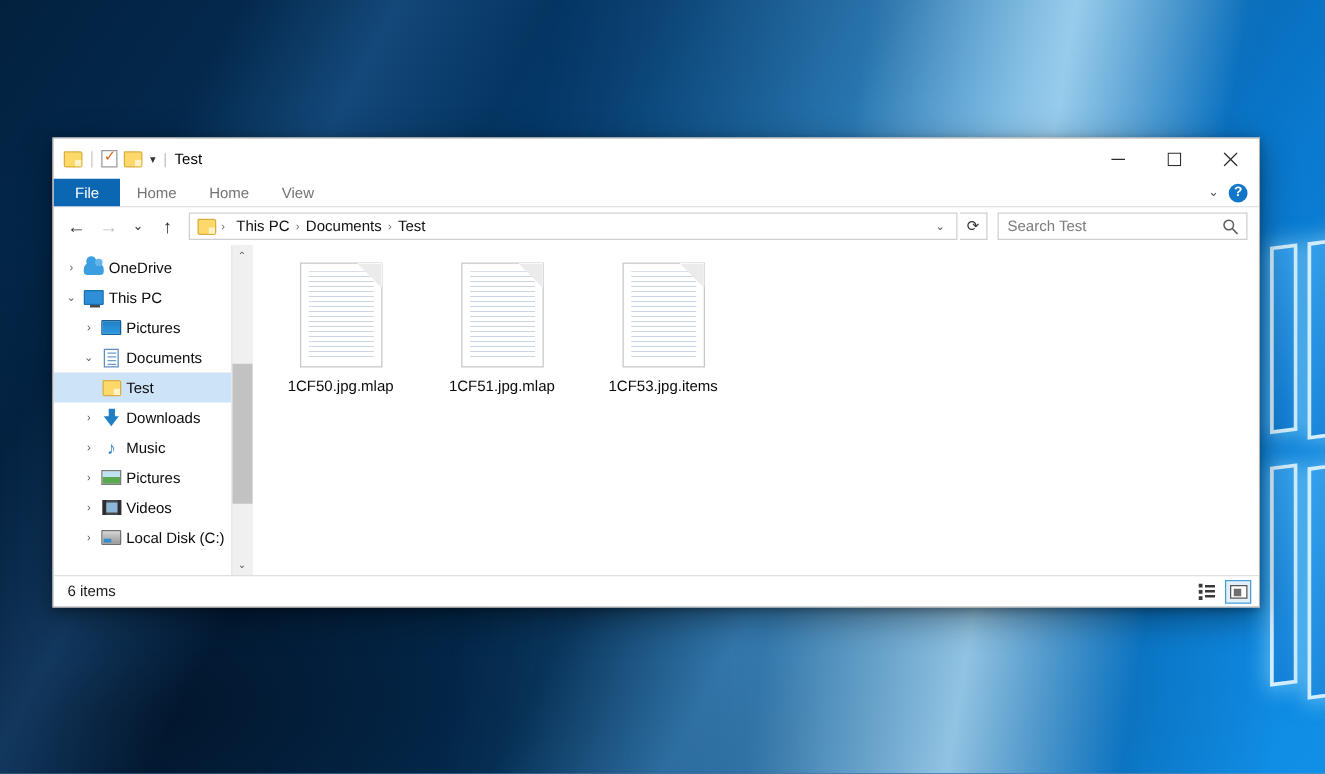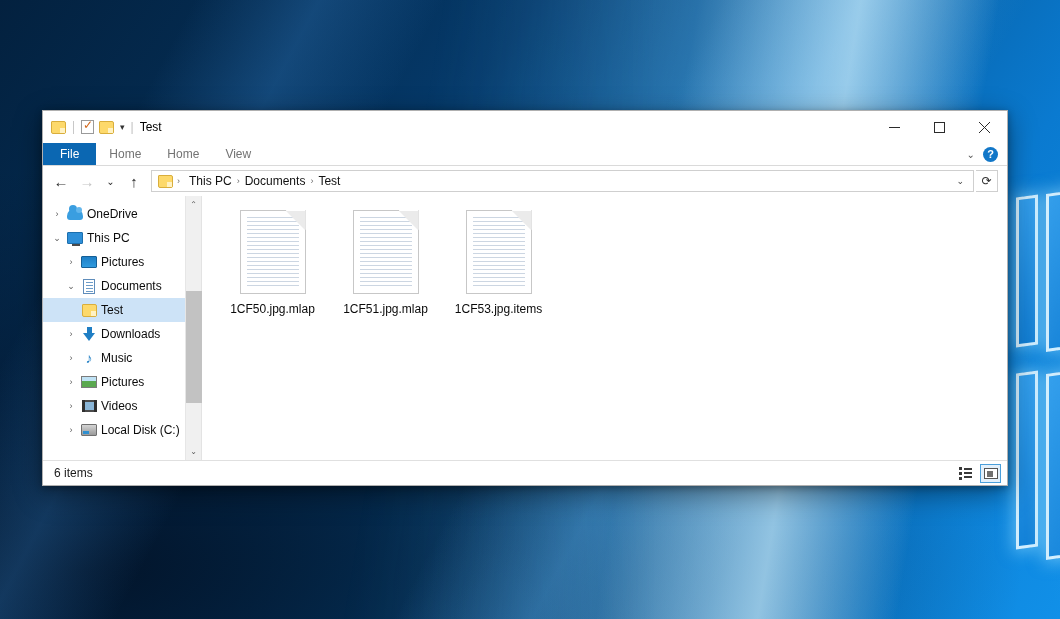--- a/index.html
+++ b/index.html
@@ -340,21 +340,21 @@
     top: 78px; height: 112px;
     background: #c2c2c2;
   }
 
   #content {
     flex: 1; background: #fff;
     border-left: 1px solid #e3e3e3;
     padding: 14px 0 0 14px;
     overflow: hidden;
   }
-  #filegrid { display: flex; gap: 0; }
+  #filegrid { display: flex; gap: 16px; }
   .fileitem {
     width: 113px;
     display: flex; flex-direction: column; align-items: center;
   }
   .page {
     width: 66px; height: 84px;
     position: relative;
     background: #fff;
     border: 1px solid #c7c7c7;
     border-top-right-radius: 0;
@@ -491,20 +491,27 @@
           <span class="crumb-sep">›</span>
           <span class="crumb">Documents</span>
           <span class="crumb-sep">›</span>
           <span class="crumb">Test</span>
         </div>
         <span class="addr-chev">⌄</span>
       </div>
 
       <div id="refresh-btn">⟳</div>
 
+      <div id="searchbox">
+        <input id="search-input" type="text" placeholder="Search Test" style="">
+        <svg width="13" height="13" viewBox="0 0 13 13">
+          <circle cx="5" cy="5" r="3.8" fill="none" stroke="#5a5a5a" stroke-width="1.2"></circle>
+          <path d="M8 8 L12 12.2" stroke="#5a5a5a" stroke-width="1.3" fill="none"></path>
+        </svg>
+      </div>
     </div>
 
     <div id="body">
 
       <div id="sidebar">
         <div id="tree">
 
           <div class="tnode lvl1">
             <span class="expander">›</span>
             <span class="tico">

